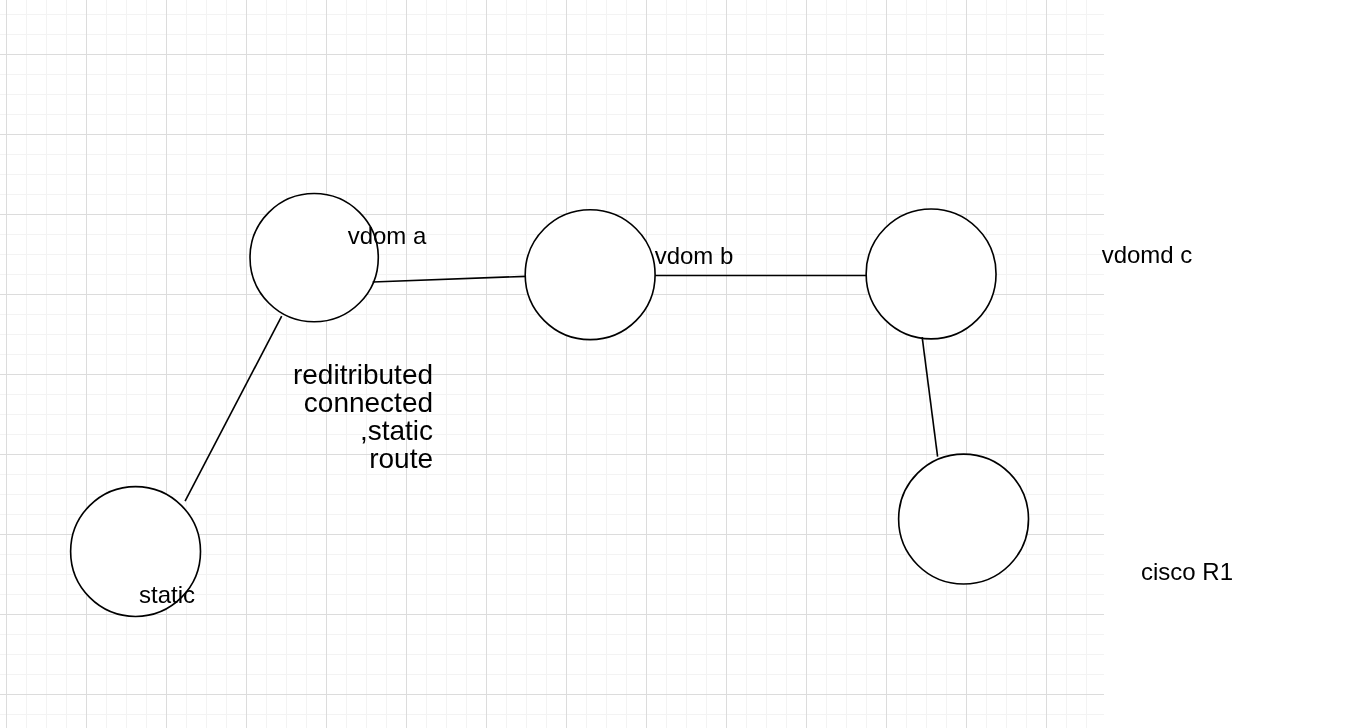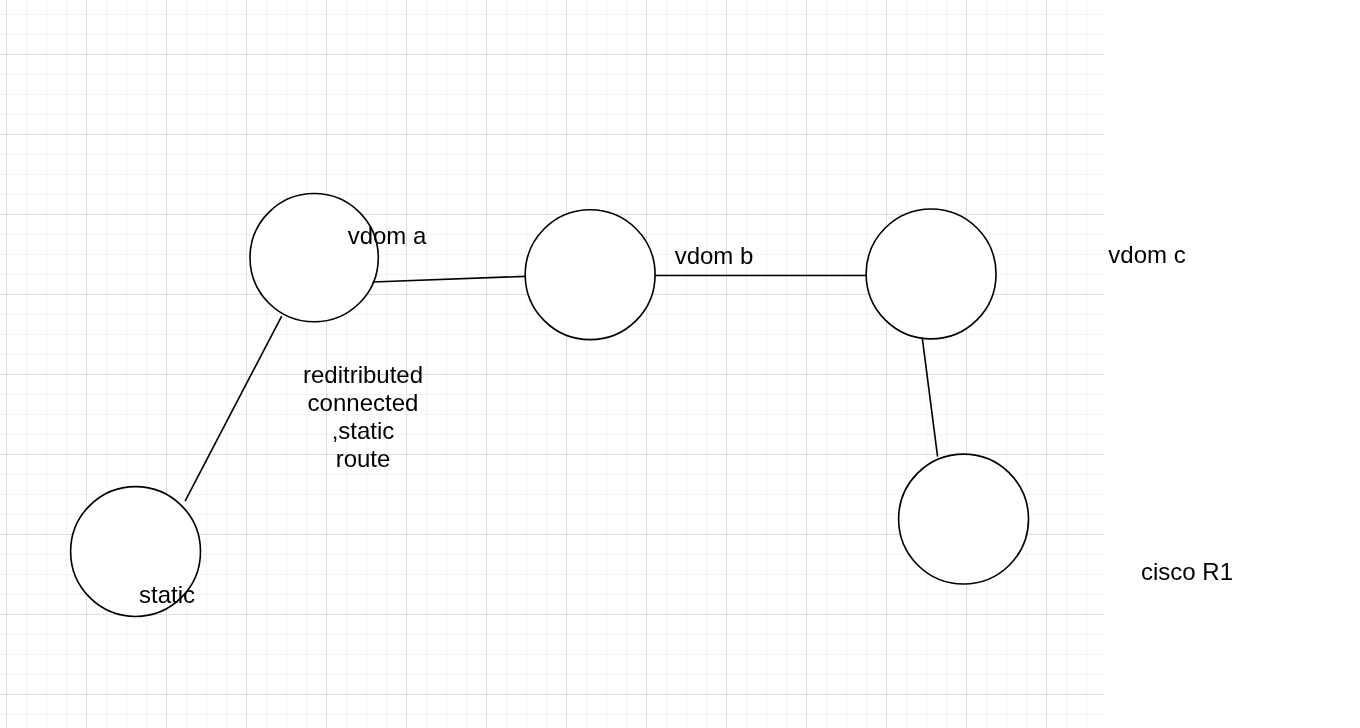--- a/index.html
+++ b/index.html
@@ -48,23 +48,23 @@
     line-height: 28px;
     white-space: nowrap;
     text-align: center;
   }
   .edge-label {
     position: absolute;
     left: 363px;
     top: 361px;
     transform: translateX(-50%);
     color: var(--text-color, #000000);
-    font-size: 24px;
+    font-size: 28px;
     line-height: 28px;
-    text-align: center;
+    text-align: right;
     white-space: pre-line;
   }
 </style>
 </head>
 <body>
 
 <div class="canvas">
 
   <svg class="shapes" viewBox="0 0 1360 728">
 
@@ -74,22 +74,22 @@
     <circle class="node" cx="167" cy="595" r="80"></circle>
     <circle class="node" cx="1187" cy="555" r="80"></circle>
 
     <line class="edge" x1="459" y1="263" x2="648" y2="256"></line>
     <line class="edge" x1="807" y1="255" x2="1067" y2="255"></line>
     <line class="edge" x1="1136" y1="331" x2="1155" y2="478"></line>
     <line class="edge" x1="347" y1="305" x2="228" y2="533"></line>
   </svg>
 
   <div class="node-label" style="left:387px;  top:236px">vdom a</div>
-  <div class="node-label" style="left:714px;  top:256px">vdom b</div>
-  <div class="node-label" style="left:1147px; top:255px">vdom c</div>
+  <div class="node-label" style="left:694px;  top:256px">vdom b</div>
+  <div class="node-label" style="left:1147px; top:255px">vdomd c</div>
   <div class="node-label" style="left:167px;  top:595px">static</div>
   <div class="node-label" style="left:1187px; top:572px">cisco R1</div>
 
   <div class="edge-label">reditributed
 connected
 ,static
 route</div>
 
 </div>
 

